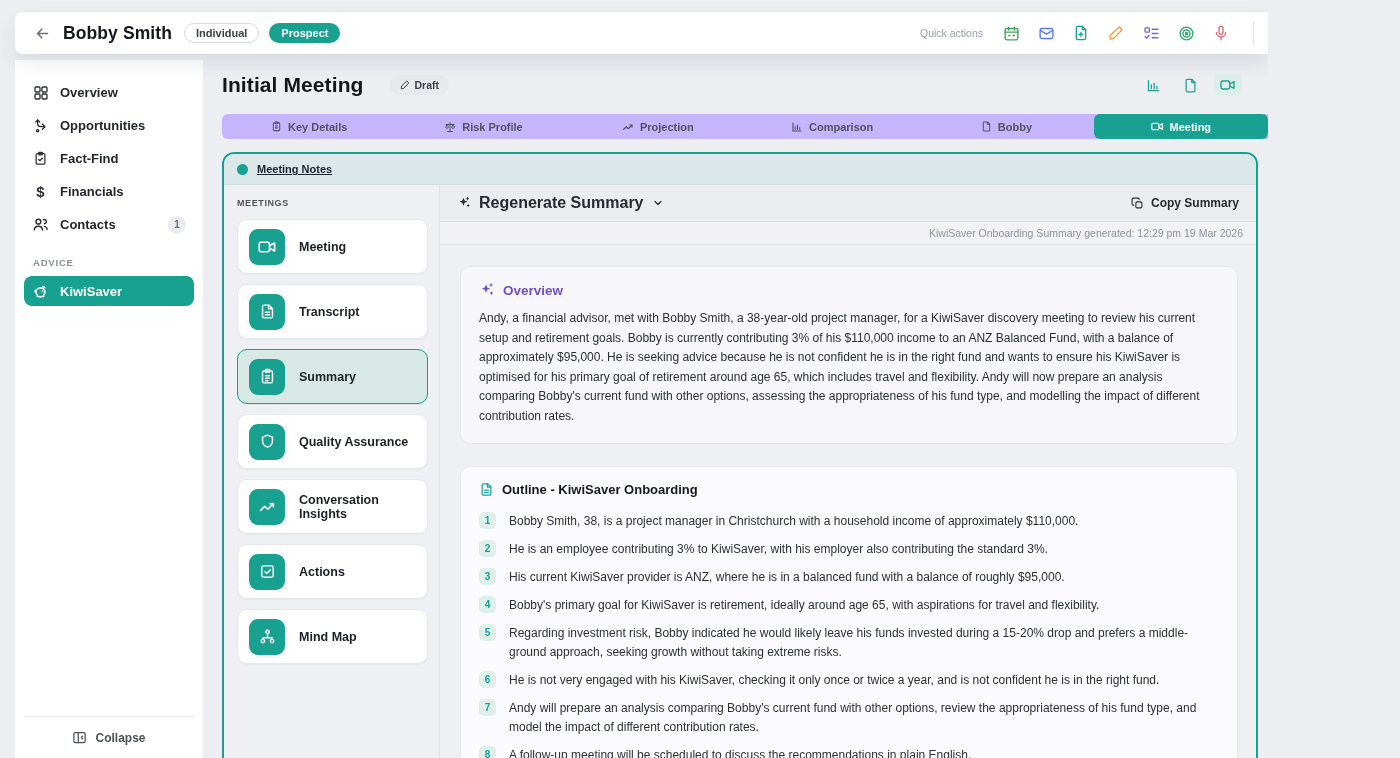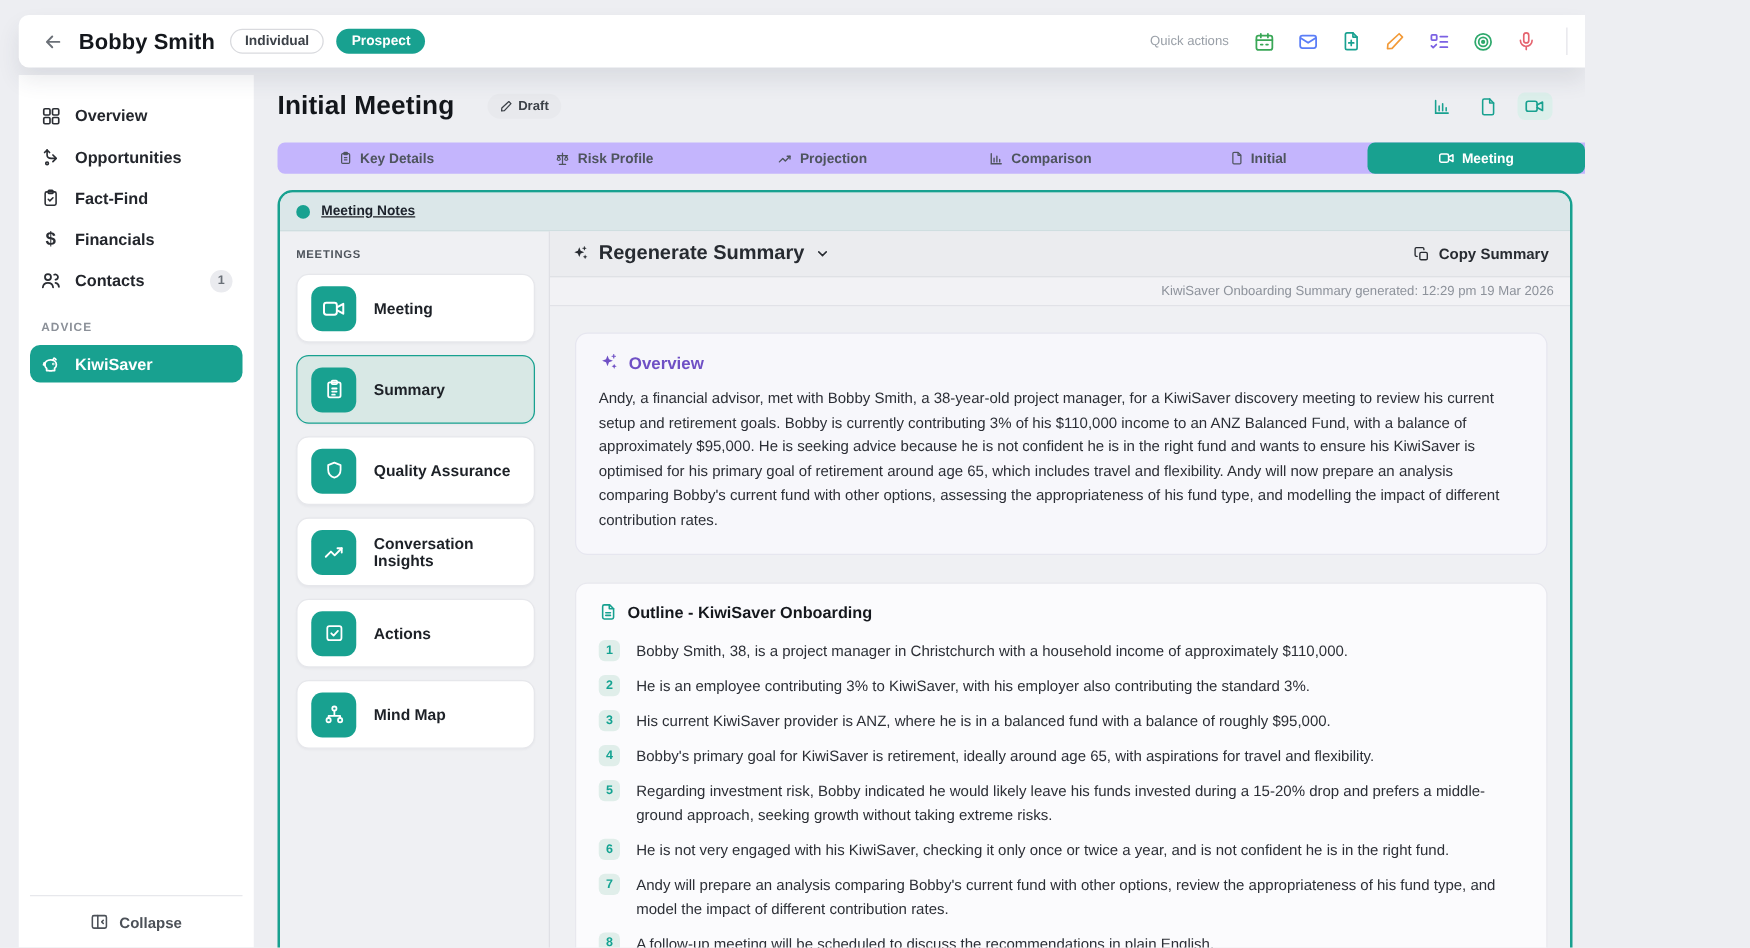--- a/index.html
+++ b/index.html
@@ -310,21 +310,21 @@
           </span>
         <span>Comparison</span>
       </div>
       <div class="tab">
         <span class="ticon">
             <svg width="11" height="11" viewBox="0 0 24 24" fill="none" stroke="currentColor" stroke-width="2.2" stroke-linejoin="round">
               <path d="M14 2H7a2 2 0 0 0-2 2v16a2 2 0 0 0 2 2h10a2 2 0 0 0 2-2V7z"></path>
               <path d="M14 2v5h5"></path>
             </svg>
           </span>
-        <span>Initial</span>
+        <span>Bobby</span>
       </div>
       <div class="tab active">
         <span class="ticon">
             <svg width="13" height="11" viewBox="0 0 24 20" fill="none" stroke="currentColor" stroke-width="2.2" stroke-linejoin="round">
               <rect x="1.5" y="4" width="13" height="12" rx="2.5"></rect>
               <path d="M14.5 8.5 21 5v10l-6.5-3.5"></path>
             </svg>
           </span>
         <span>Meeting</span>
       </div>
@@ -344,20 +344,29 @@
           <div class="mcard">
             <span class="mcard-icon">
               <svg width="19" height="16" viewBox="0 0 24 20" fill="none" stroke="currentColor" stroke-width="2" stroke-linejoin="round">
                   <rect x="1.5" y="4" width="13" height="12" rx="2.5"></rect>
                   <path d="M14.5 8.5 21 5v10l-6.5-3.5"></path>
                 </svg>
             </span>
             <span class="mcard-label">Meeting</span>
           </div>
 
+          <div class="mcard">
+            <span class="mcard-icon">
+              <svg width="17" height="17" viewBox="0 0 24 24" fill="none" stroke="currentColor" stroke-width="2" stroke-linecap="round" stroke-linejoin="round">
+                  <path d="M14 3H7a2 2 0 0 0-2 2v14a2 2 0 0 0 2 2h10a2 2 0 0 0 2-2V8z"></path>
+                  <path d="M13.5 3v5H19M9 13h6M9 16.5h6"></path>
+                </svg>
+            </span>
+            <span class="mcard-label">Transcript</span>
+          </div>
 
           <div class="mcard active">
             <span class="mcard-icon">
               <svg width="17" height="17" viewBox="0 0 24 24" fill="none" stroke="currentColor" stroke-width="2" stroke-linecap="round" stroke-linejoin="round">
                   <rect x="5" y="4" width="14" height="17" rx="2"></rect>
                   <rect x="9" y="2" width="6" height="4" rx="1"></rect>
                   <path d="M9.5 11h5M9.5 14.5h5M9.5 18h3"></path>
                 </svg>
             </span>
             <span class="mcard-label">Summary</span>

